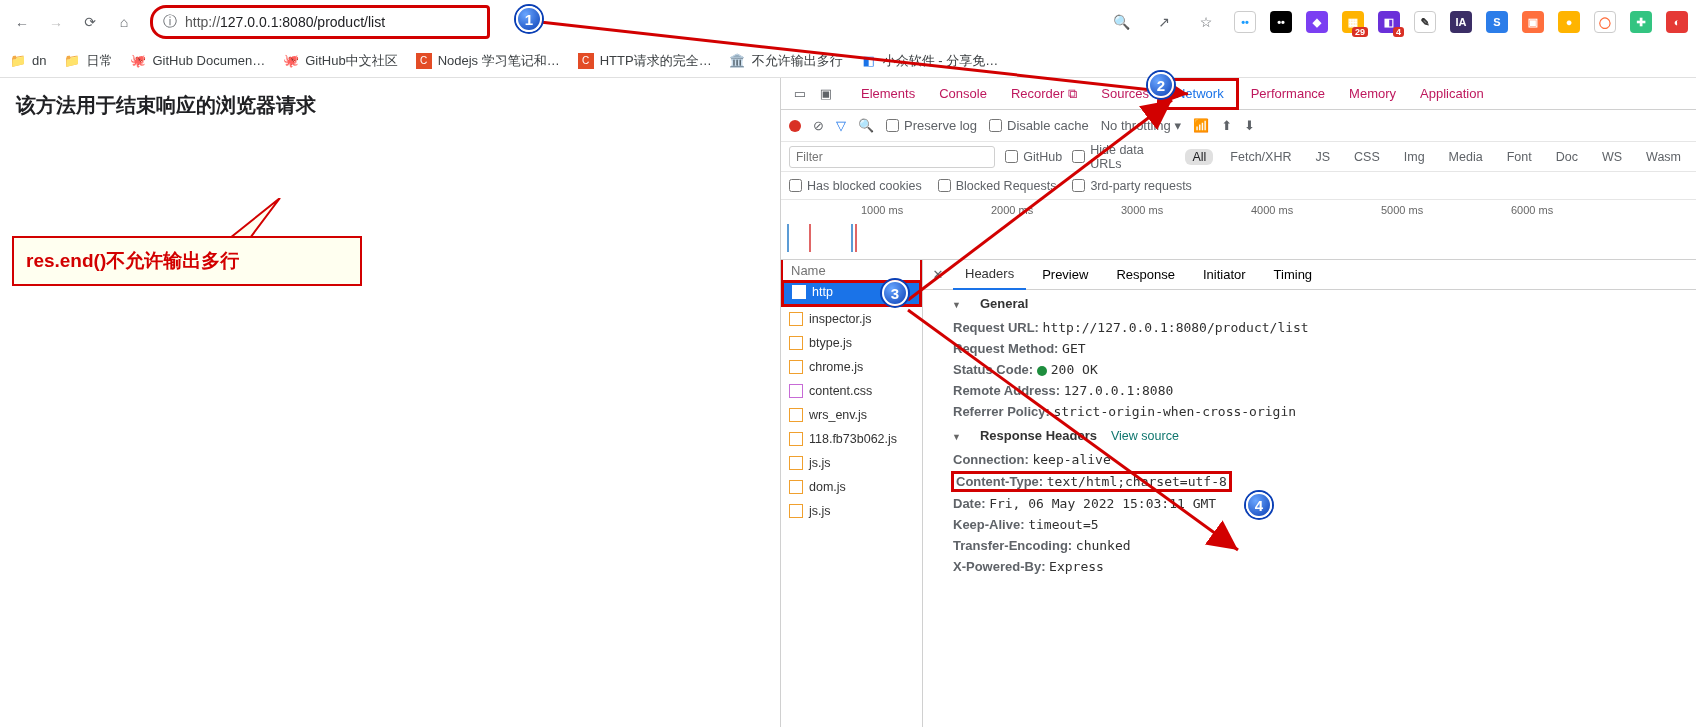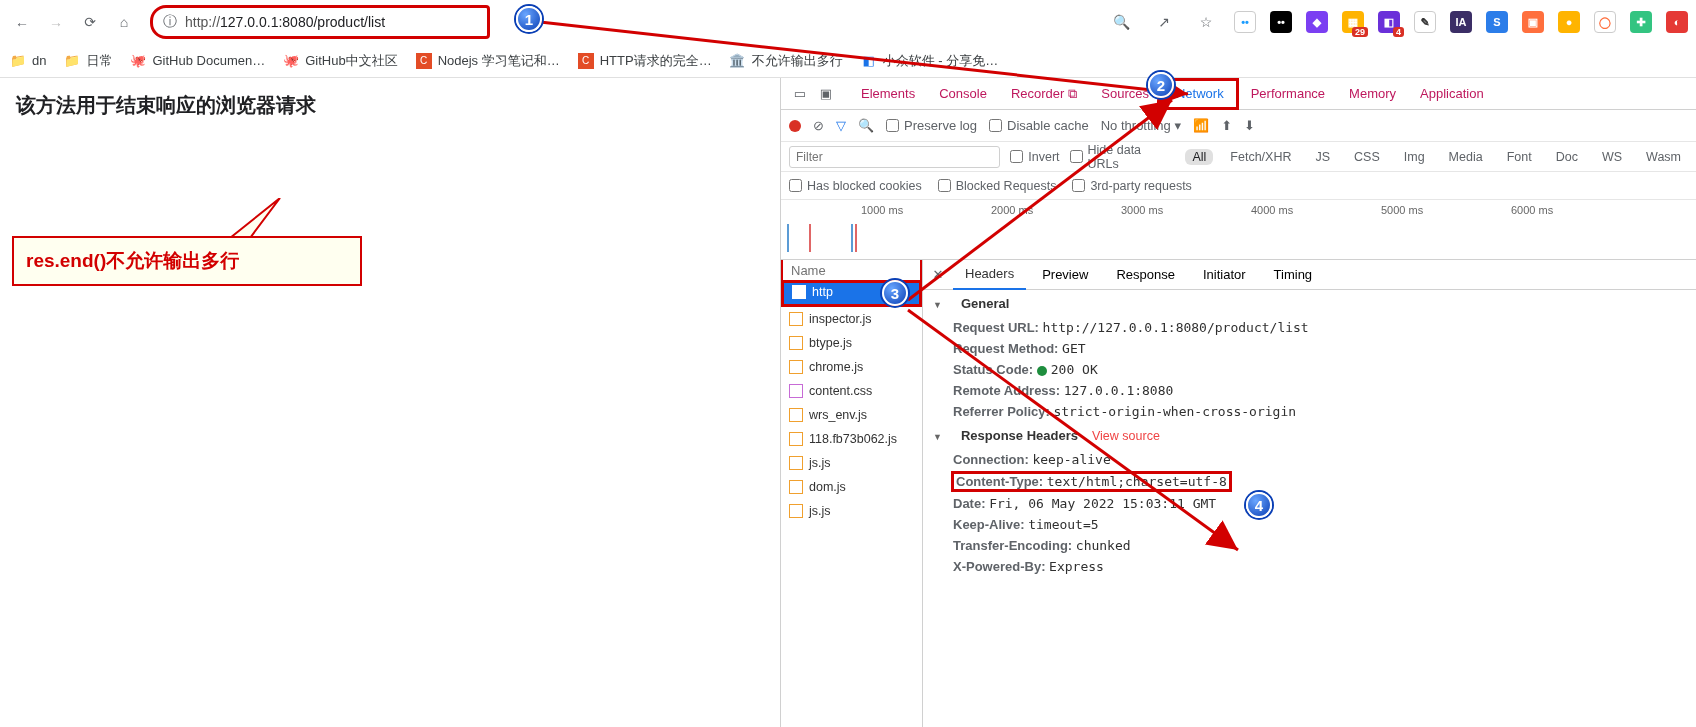--- a/index.html
+++ b/index.html
@@ -50,28 +50,28 @@
   .req { height:24px; display:flex; align-items:center; gap:6px; padding:0 8px; font-size:12.5px;}
   .req .ficon { width:14px; height:14px; display:inline-block; border:1px solid #f0a02e; background:#fff; position:relative;}
   .req .ficon.css{ border-color:#c76bd6;}
   .req.sel { background:#1a73e8; color:#fff;}
   .req.sel .ficon{ border-color:#fff;}
   .detail { flex:1; display:flex; flex-direction:column; overflow:auto;}
   .dtabs { display:flex; align-items:center; height:30px; border-bottom:1px solid #d0d0d0; padding:0 4px; gap:4px;}
   .dtabs .close{ width:22px; text-align:center; color:#5f6368;}
   .dtab { padding:0 12px; height:30px; display:flex; align-items:center; color:#000000;}
   .dtab.active{ color:#333; border-bottom:2px solid #1a73e8; font-weight:500;}
-  .section-title{ display:flex; align-items:center; gap:14px; padding:6px 10px; font-weight:600; color:#333;}
+  .section-title{ display:flex; align-items:center; gap:14px; padding:6px 10px; font-weight:600; color:#333;margin-left:19px;}
   .section-title .tri::before{content:"▼"; font-size:9px; margin-right:5px; color:#666;}
   .kv { padding:3px 10px 3px 30px; font-size:13px;}
   .kv b{ color:#5f6368; font-weight:600;}
   .kv .mono{ font-family: Menlo, Consolas, monospace; color:#303030;}
   .status-dot{ display:inline-block; width:10px; height:10px; border-radius:50%; background:#1e8e3e; margin-right:4px; vertical-align:middle;}
   .ct-box { border:3px solid #d20000; display:inline-block; padding:0 2px; margin:-2px;}
-  .viewsrc { color:#ef4444; font-weight:400; font-size:12.5px;}
+  .viewsrc { color:#0f766e; font-weight:400; font-size:12.5px;}
   
   .marker{ position:absolute; width:26px; height:26px; border-radius:50%; background:radial-gradient(circle at 35% 30%, #6aa6ff, #0a3fb5); border:2px solid #fff; box-shadow:0 0 0 2px #0a3fb5; color:#fff; font-weight:bold; display:flex; align-items:center; justify-content:center; z-index:50; font-size:15px;}
   svg.overlay{ position:absolute; top:0; left:0; pointer-events:none; z-index:40;}
 </style>
 </head>
 <body>
 
 <div class="toolbar">
   <div class="tbtn">←</div>
   <div class="tbtn disabled">→</div>
@@ -178,21 +178,21 @@
       <span><span>No throttling</span> ▾</span>
       <span>📶</span>
       <span>⬆</span>
       <span>⬇</span>
     </div>
 
     <div class="dt-filterrow">
       <input class="filter-input" placeholder="Filter" style="">
       <label class="cb">
           <input type="checkbox" style="">
-          <span>Invert</span>
+          <span>GitHub</span>
         </label>
       <label class="cb">
           <input type="checkbox" style="">
           <span>Hide data URLs</span>
         </label>
       <span class="pill active">All</span>
       <span class="pill">Fetch/XHR</span>
       <span class="pill">JS</span>
       <span class="pill">CSS</span>
       <span class="pill">Img</span>

